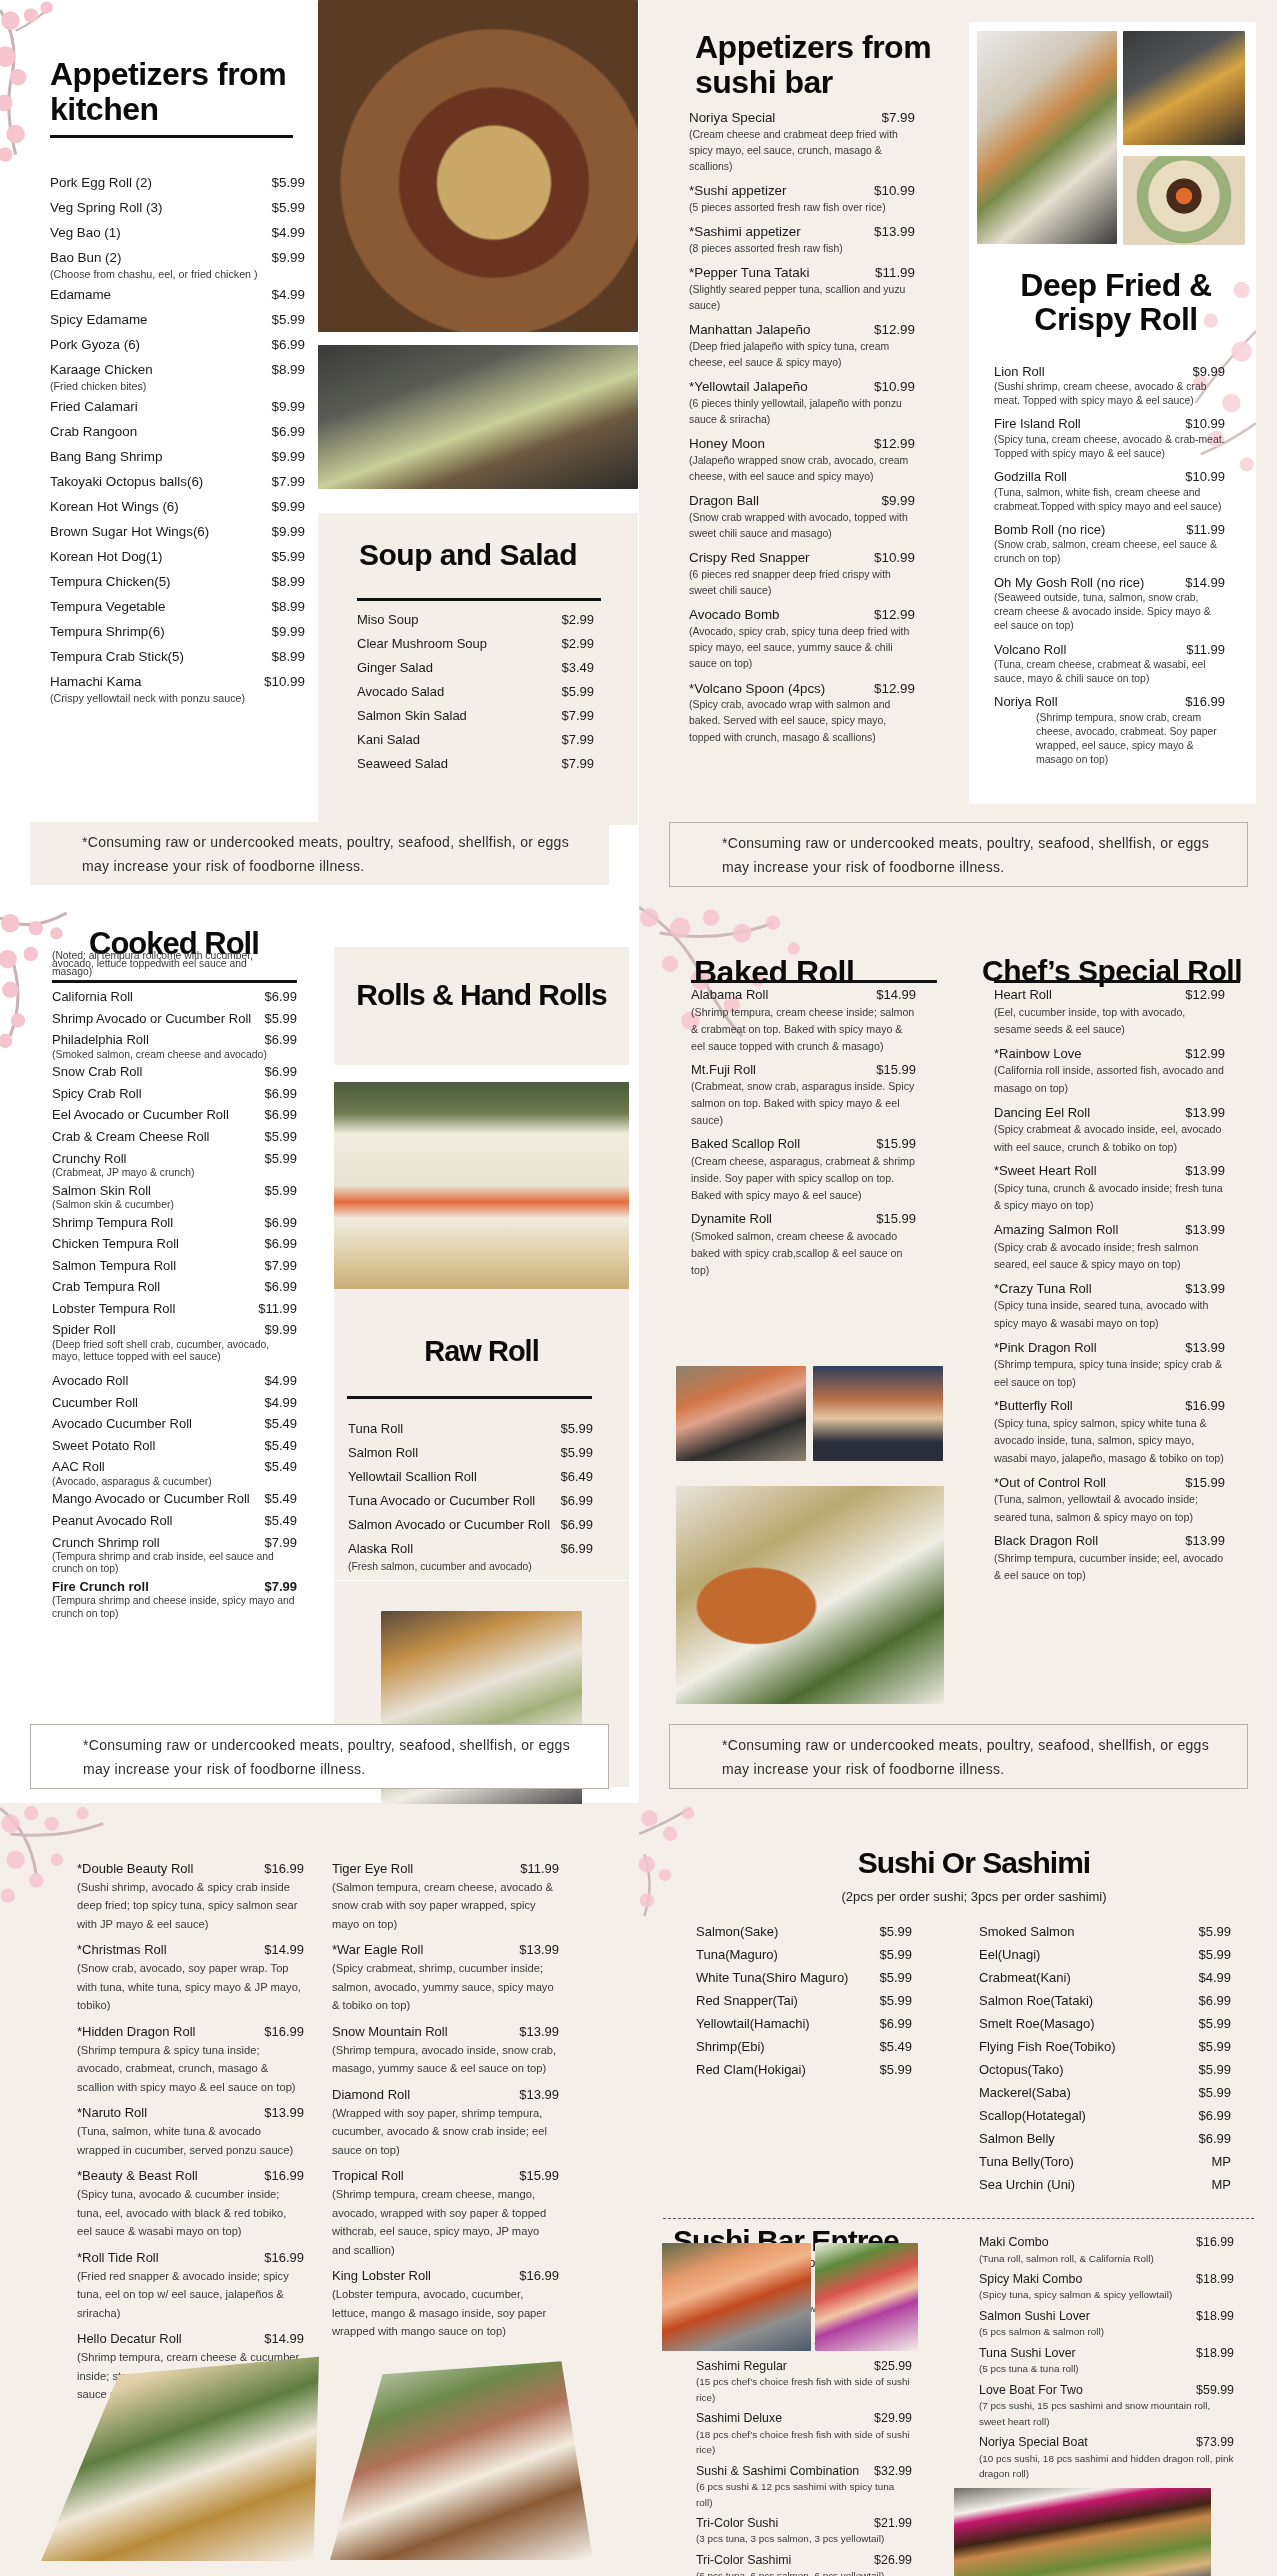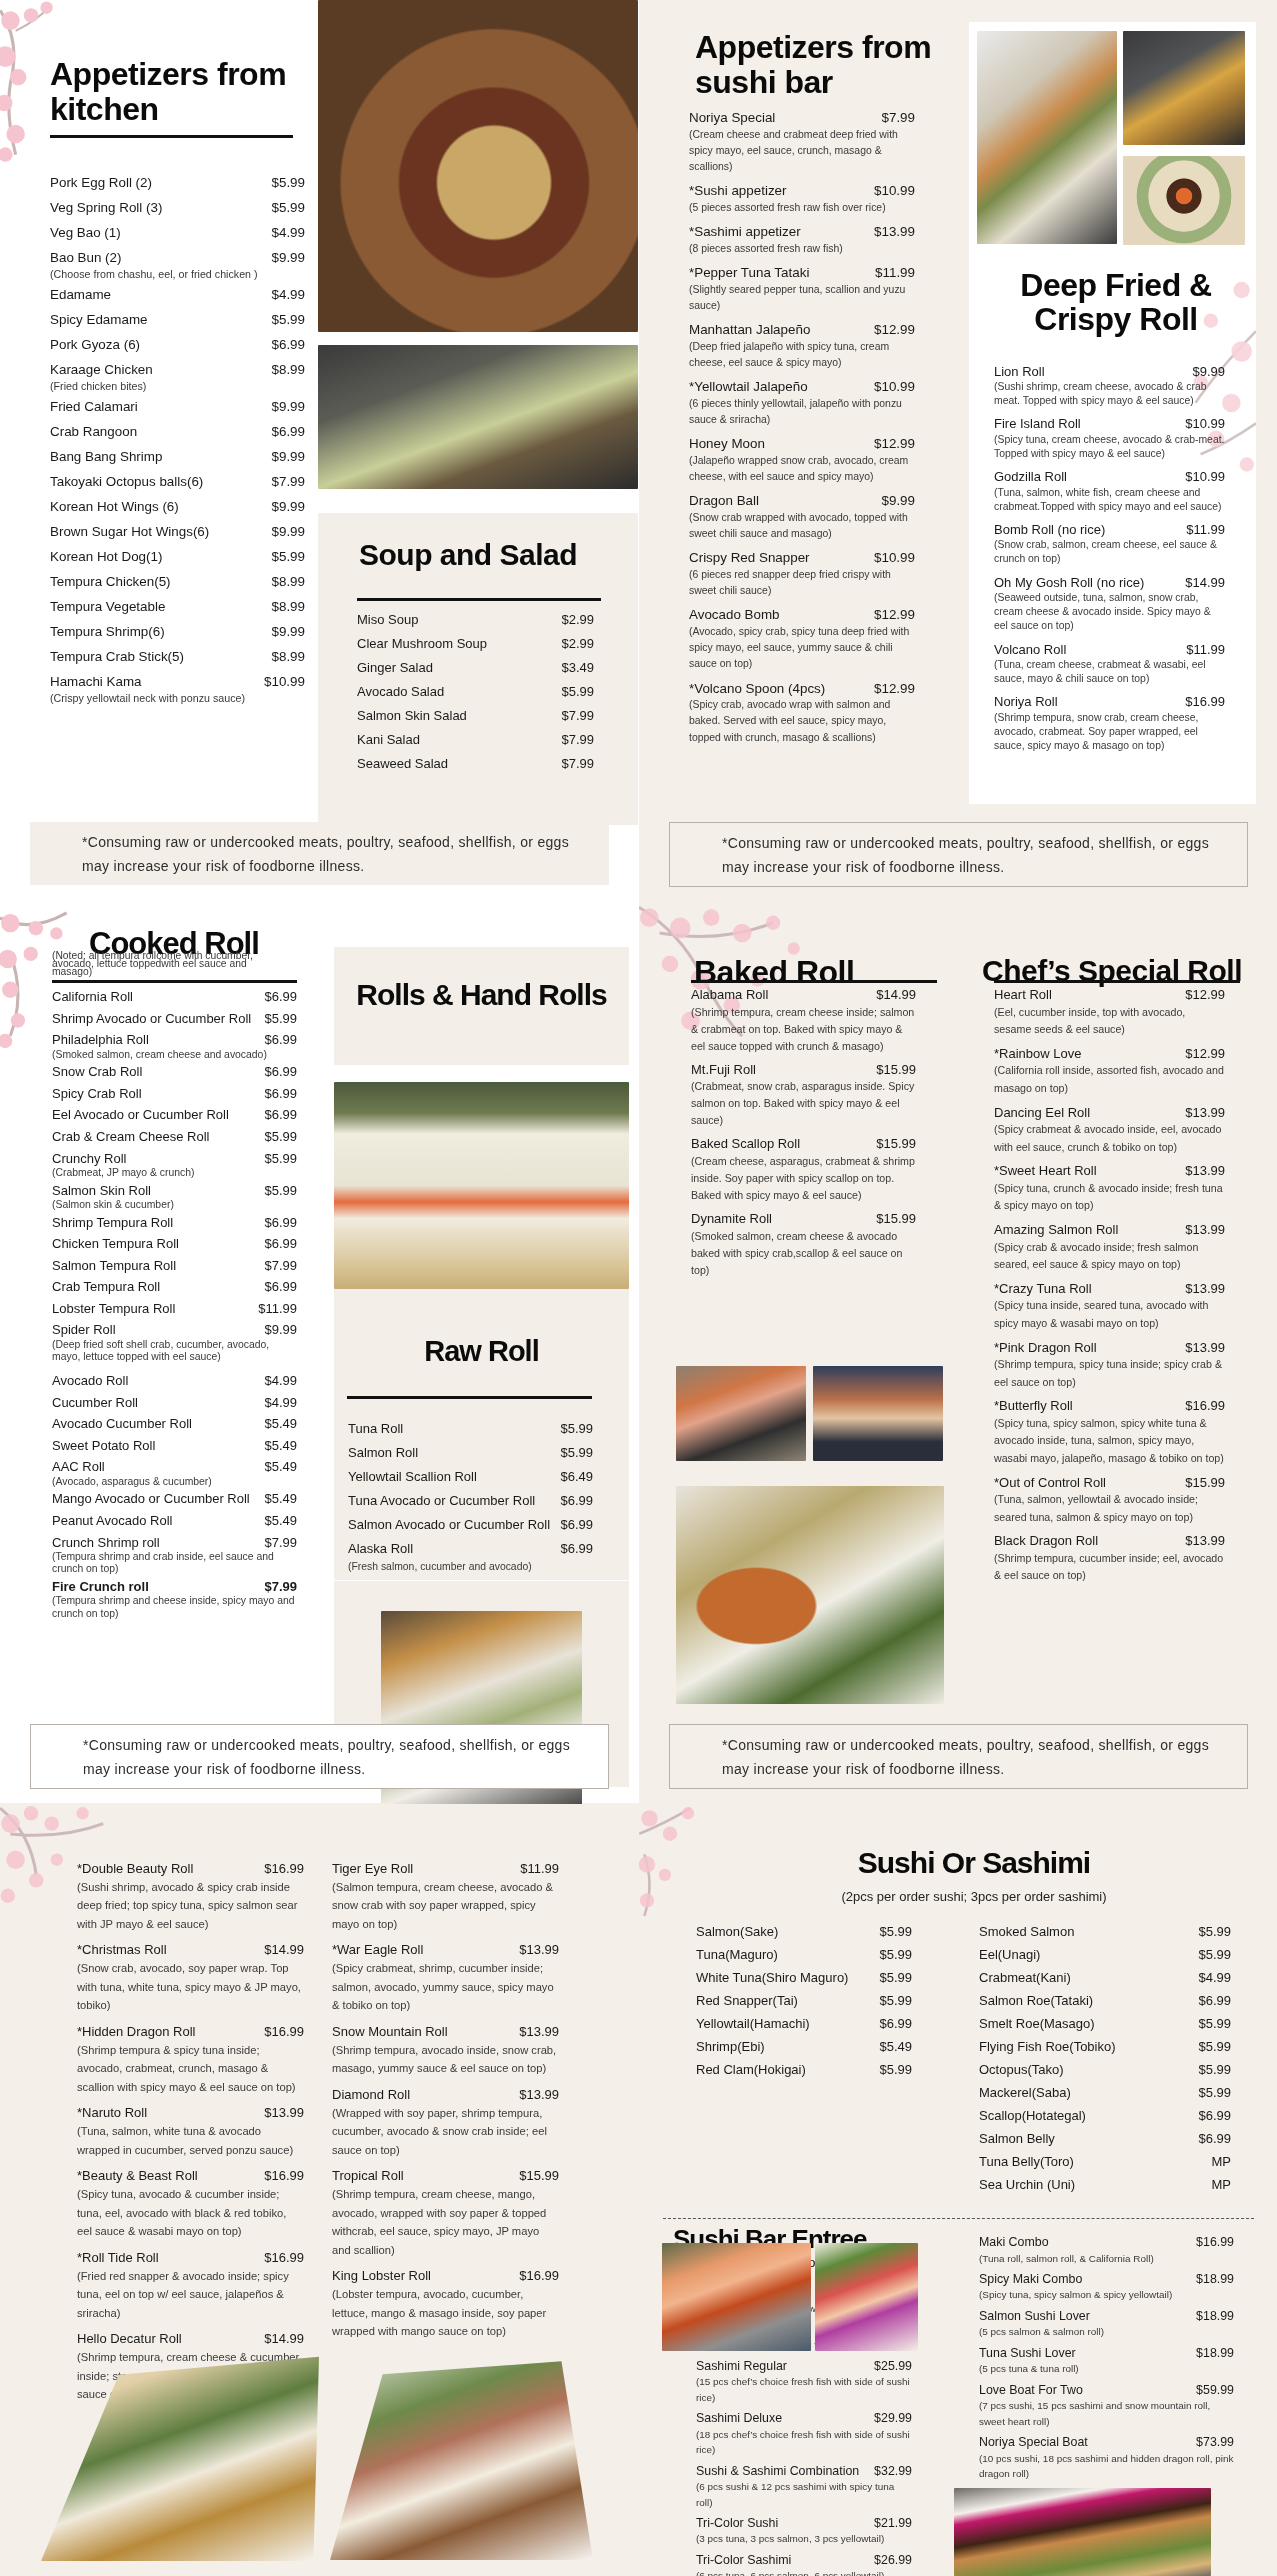--- a/index.html
+++ b/index.html
@@ -377,21 +377,21 @@
             <span class="nm">Volcano Roll</span>
             <span class="pr">$11.99</span>
           </div>
           <div class="desc" style="font-size: 0.8em; line-height: 1.35; margin-top: -2.1px;">(Tuna, cream cheese, crabmeat &amp; wasabi, eel sauce, mayo &amp; chili sauce on top)</div>
         </div>
         <div style="margin-bottom: 6.2px;">
           <div class="item" style="line-height: 20.6px;">
             <span class="nm">Noriya Roll</span>
             <span class="pr">$16.99</span>
           </div>
-          <div class="desc" style="font-size: 0.8em; line-height: 1.35; margin-top: -2.1px;">(Shrimp tempura, snow crab, cream cheese, avocado, crabmeat. Soy paper wrapped, eel sauce, spicy mayo &amp; masago on top)</div>
+          <div class="desc" style="font-size: 0.8em; line-height: 1.35; margin-top: -2.1px; margin-left: 42px;">(Shrimp tempura, snow crab, cream cheese, avocado, crabmeat. Soy paper wrapped, eel sauce, spicy mayo &amp; masago on top)</div>
         </div>
       </div>
   </div>
 
   <div class="notice boxed" style="left:30px;top:822px;width:579px;height:65px;">
     <div>*Consuming raw or undercooked meats, poultry, seafood, shellfish, or eggs</div>
     <div>may increase your risk of foodborne illness.</div>
   </div>
 </div>
 
@@ -908,21 +908,21 @@
         <circle cx="15" cy="120" r="16"></circle>
         <circle cx="50" cy="140" r="12"></circle>
         <circle cx="15" cy="190" r="14"></circle>
       </g>
   </svg>
   <div class="h1" style="position:absolute;left:0;width:639px;top:44px;font-size:30px;text-align:center;letter-spacing:-1px;padding-left:31px;">Sushi Or Sashimi</div>
   <div style="position:absolute;left:0;width:639px;top:86px;font-size:13px;text-align:center;color:#222;padding-left:31px;">(2pcs per order sushi; 3pcs per order sashimi)</div>
 
   <div class="dash" style="left:24px;top:415px;width:591px;"></div>
 
-  <div class="h1" style="position:absolute;left:34px;top:422px;font-size:26px;letter-spacing:-1px;">Sushi Bar Entree</div>
+  <div class="h1" style="position:absolute;left:34px;top:422px;font-size:30px;letter-spacing:-1px;">Sushi Bar Entree</div>
   <div style="position:absolute;left:58px;top:452px;font-size:13.4px;color:#222;">(Served with soup or salad)</div>
 
 <div style="position: absolute; left: 57px; top: 117px; width: 216px; font-size: 13px;">
       <div style="margin-bottom: 0px;">
         <div class="item" style="line-height:23px">
           <span class="nm">Salmon(Sake)</span>
           <span class="pr">$5.99</span>
         </div>
       </div>
       <div style="margin-bottom: 0px;">

